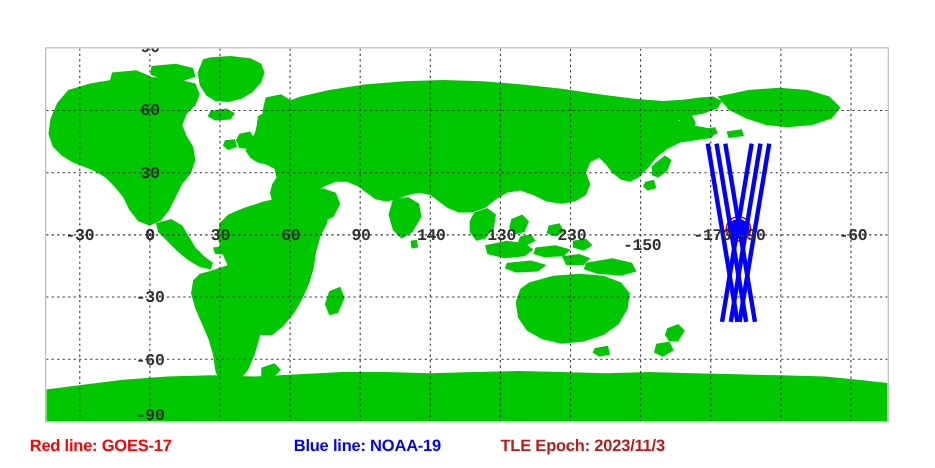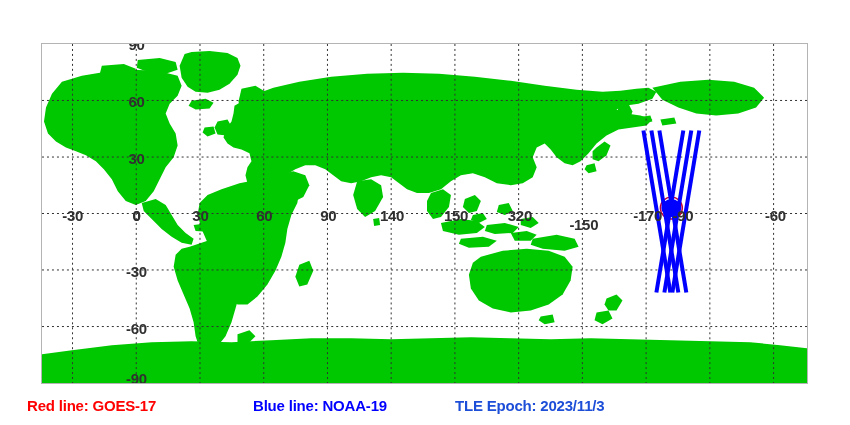--- a/index.html
+++ b/index.html
@@ -42,21 +42,21 @@
     left: 0;
     top: 0;
     width: 100%;
     height: 100%;
     display: block;
   }
 
   
   .tick-label {
     position: absolute;
-    font-family: Liberation Sans, sans-serif;
+    font-family: Liberation Mono, monospace;
     font-size: 15px;
     font-weight: bold;
     color: #303030;
     white-space: nowrap;
     line-height: 1;
     transform: translate(-50%, -50%);
     letter-spacing: -0.3px;
   }
 
   
@@ -71,21 +71,21 @@
     position: absolute;
     font-family: "Liberation Sans", sans-serif;
     font-size: 15px;
     font-weight: bold;
     white-space: nowrap;
     line-height: 1;
     top: 5px;
     letter-spacing: -0.2px;
   }
   #legend-red   { left: 27px;  }
-  #legend-blue  { left: 253px; }
+  #legend-blue  { left: 267px; }
   #legend-epoch { left: 455px; }
 </style>
 </head>
 <body>
 
 <div id="app">
 
   <div id="plot">
     <svg id="map-svg" viewBox="0 0 767 341" preserveAspectRatio="none">
 
@@ -237,35 +237,35 @@
         <ellipse cx="631" cy="165" rx="10" ry="9" fill="#0000ff" stroke="none"></ellipse>
       </g>
     </svg>
 
     <div class="tick-label" style="left:30.6px;  top:170.5px;">-30</div>
     <div class="tick-label" style="left:94.5px;  top:170.5px;">0</div>
     <div class="tick-label" style="left:158.4px; top:170.5px;">30</div>
     <div class="tick-label" style="left:222.3px; top:170.5px;">60</div>
     <div class="tick-label" style="left:286.2px; top:170.5px;">90</div>
     <div class="tick-label" style="left:350.1px; top:170.5px;">140</div>
-    <div class="tick-label" style="left:414.0px; top:170.5px;">150</div>
-    <div class="tick-label" style="left:477.9px; top:170.5px;">320</div>
+    <div class="tick-label" style="left:414.0px; top:170.5px;">130</div>
+    <div class="tick-label" style="left:477.9px; top:170.5px;">230</div>
     <div class="tick-label" style="left:541.8px; top:180px;">-150</div>
     <div class="tick-label" style="left:605.7px; top:170.5px;">-170</div>
     <div class="tick-label" style="left:641.0px; top:170.5px;">-90</div>
     <div class="tick-label" style="left:733.5px; top:170.5px;">-60</div>
 
     <div class="tick-label" style="left:94.5px; top:0px;">90</div>
     <div class="tick-label" style="left:94.5px; top:56.8px;">60</div>
     <div class="tick-label" style="left:94.5px; top:113.7px;">30</div>
     <div class="tick-label" style="left:94.5px; top:170.5px;">0</div>
     <div class="tick-label" style="left:94.5px; top:227.3px;">-30</div>
     <div class="tick-label" style="left:94.5px; top:284.2px;">-60</div>
     <div class="tick-label" style="left:94.5px; top:334.0px;">-90</div>
   </div>
 
   <div id="legend">
     <div class="legend-item" id="legend-red" style="color:#ff0000;">Red line: GOES-17</div>
     <div class="legend-item" id="legend-blue" style="color:#0000ff;">Blue line: NOAA-19</div>
-    <div class="legend-item" id="legend-epoch" style="color:#1d4ed8;">TLE Epoch: 2023/11/3</div>
+    <div class="legend-item" id="legend-epoch" style="color:#b91c1c;">TLE Epoch: 2023/11/3</div>
   </div>
 
 </div>
 
 </body></html>

